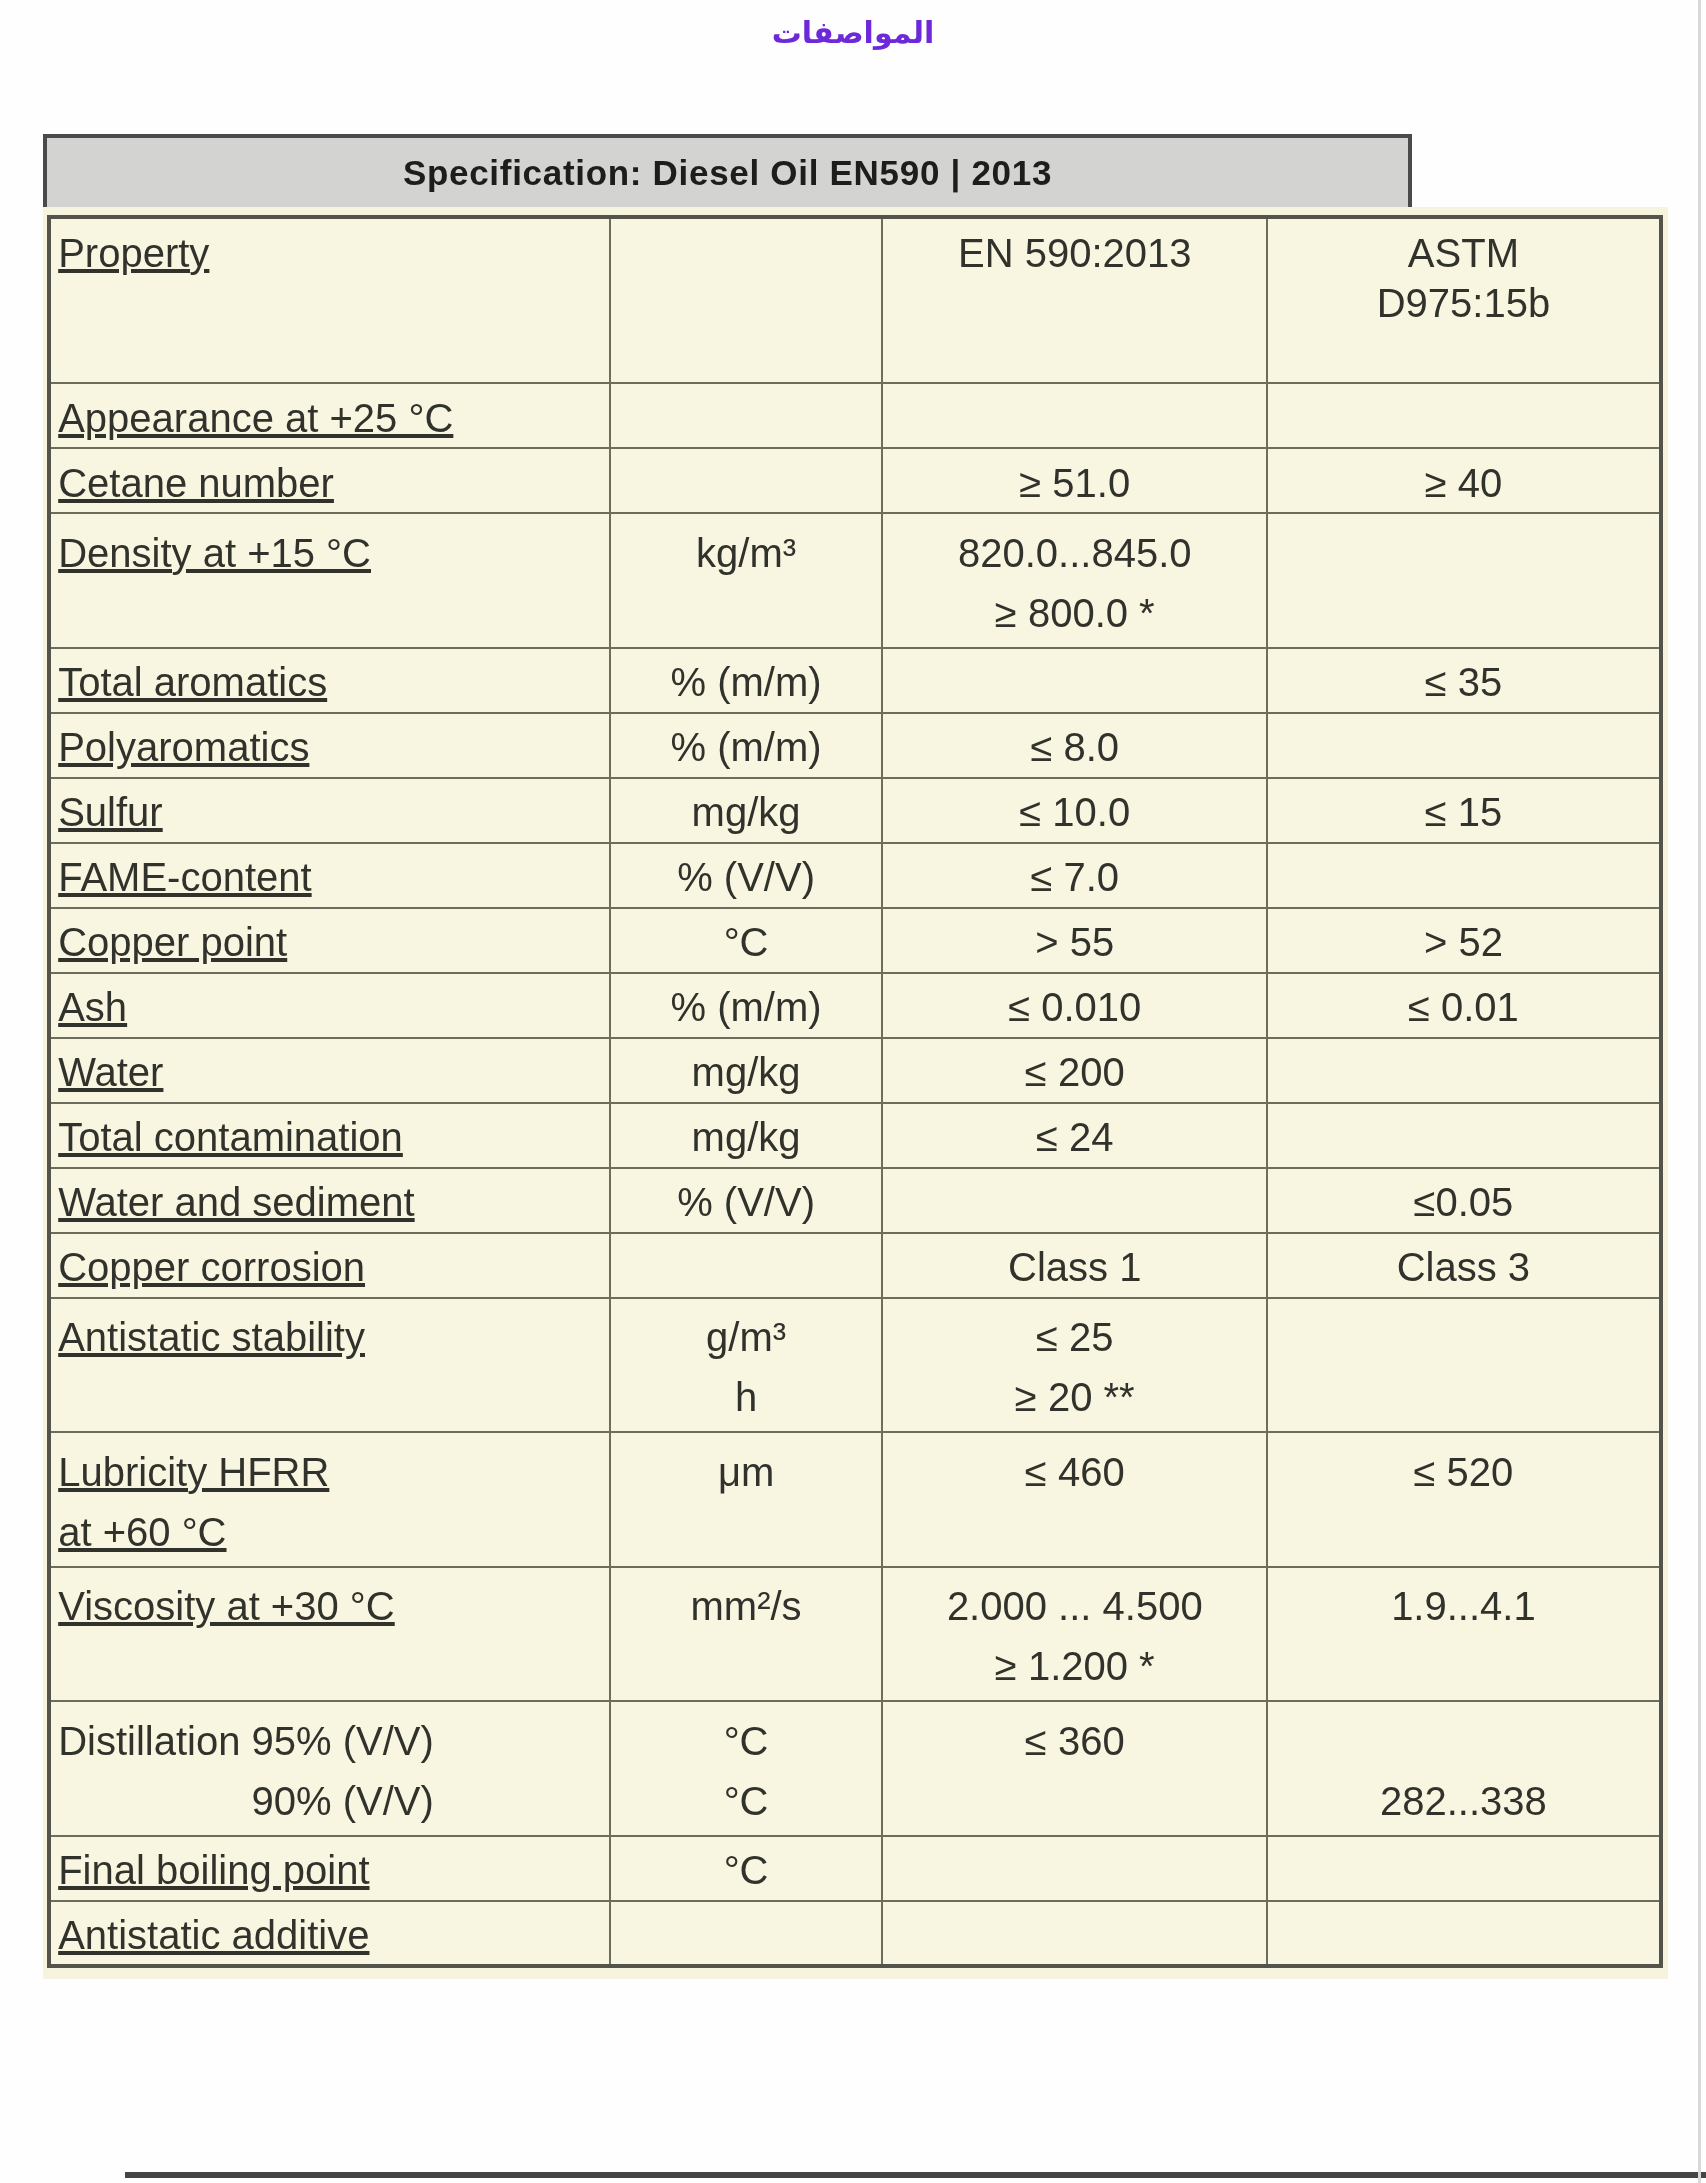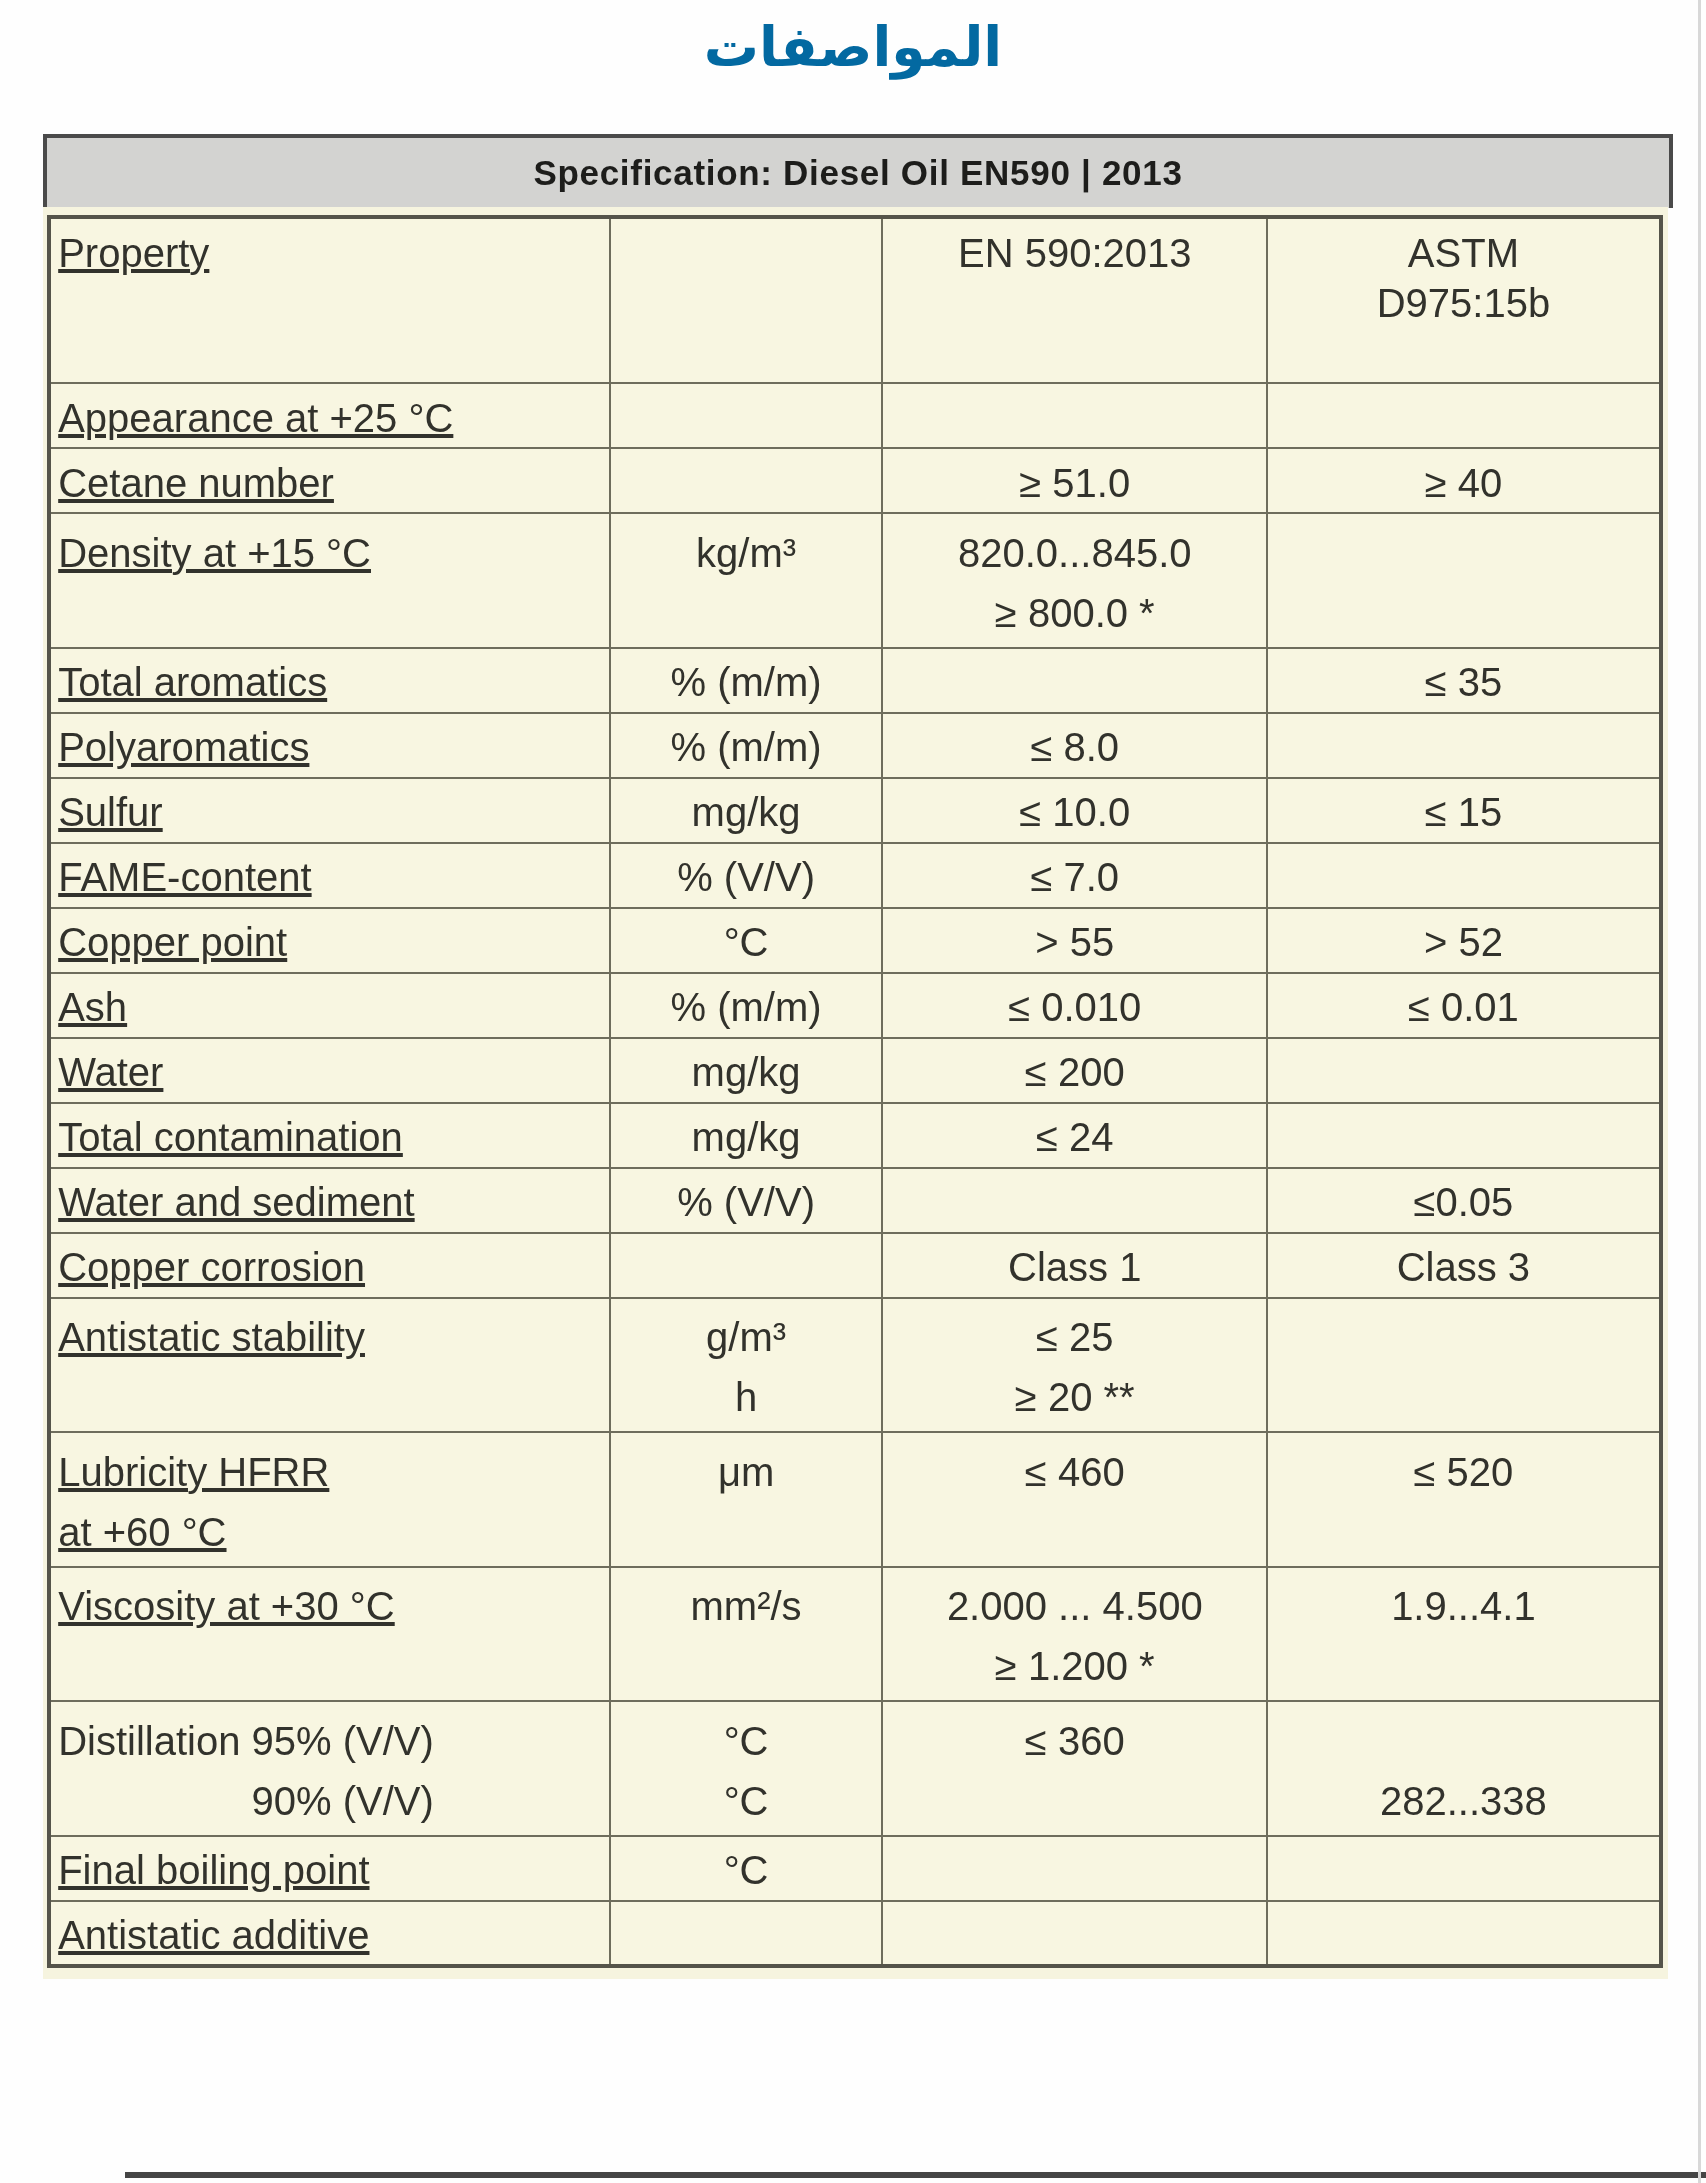--- a/index.html
+++ b/index.html
@@ -4,24 +4,24 @@
 <style>
   html,body{margin:0;padding:0;background:#ffffff;}
   .page{
     position:relative;width:1706px;height:2183px;overflow:hidden;
     background:#fefefe;
     font-family:"Liberation Sans","DejaVu Sans",sans-serif;
     color:#32322c;
   }
   .arabic-heading{
     position:absolute;top:15.3px;left:0;width:1706px;
-    text-align:center;font-size:55px;font-weight:700;color:#0369a1;
+    text-align:center;font-size:30px;font-weight:700;color:#6d28d9;
   }
   .titlebar{
-    position:absolute;left:43px;top:134px;width:1630px;height:74px;
+    position:absolute;left:43px;top:134px;width:1369px;height:74px;
     background:#d3d3d1;
     border:4.2px solid #4a4a4a;border-bottom:none;
     box-sizing:border-box;
     display:flex;align-items:center;justify-content:center;
   }
   .titlebar .title-text{
     font-size:35px;font-weight:700;color:#1d1d1b;letter-spacing:0.7px;
   }
   .table-wrap{
     position:absolute;left:43px;top:207px;width:1625px;

